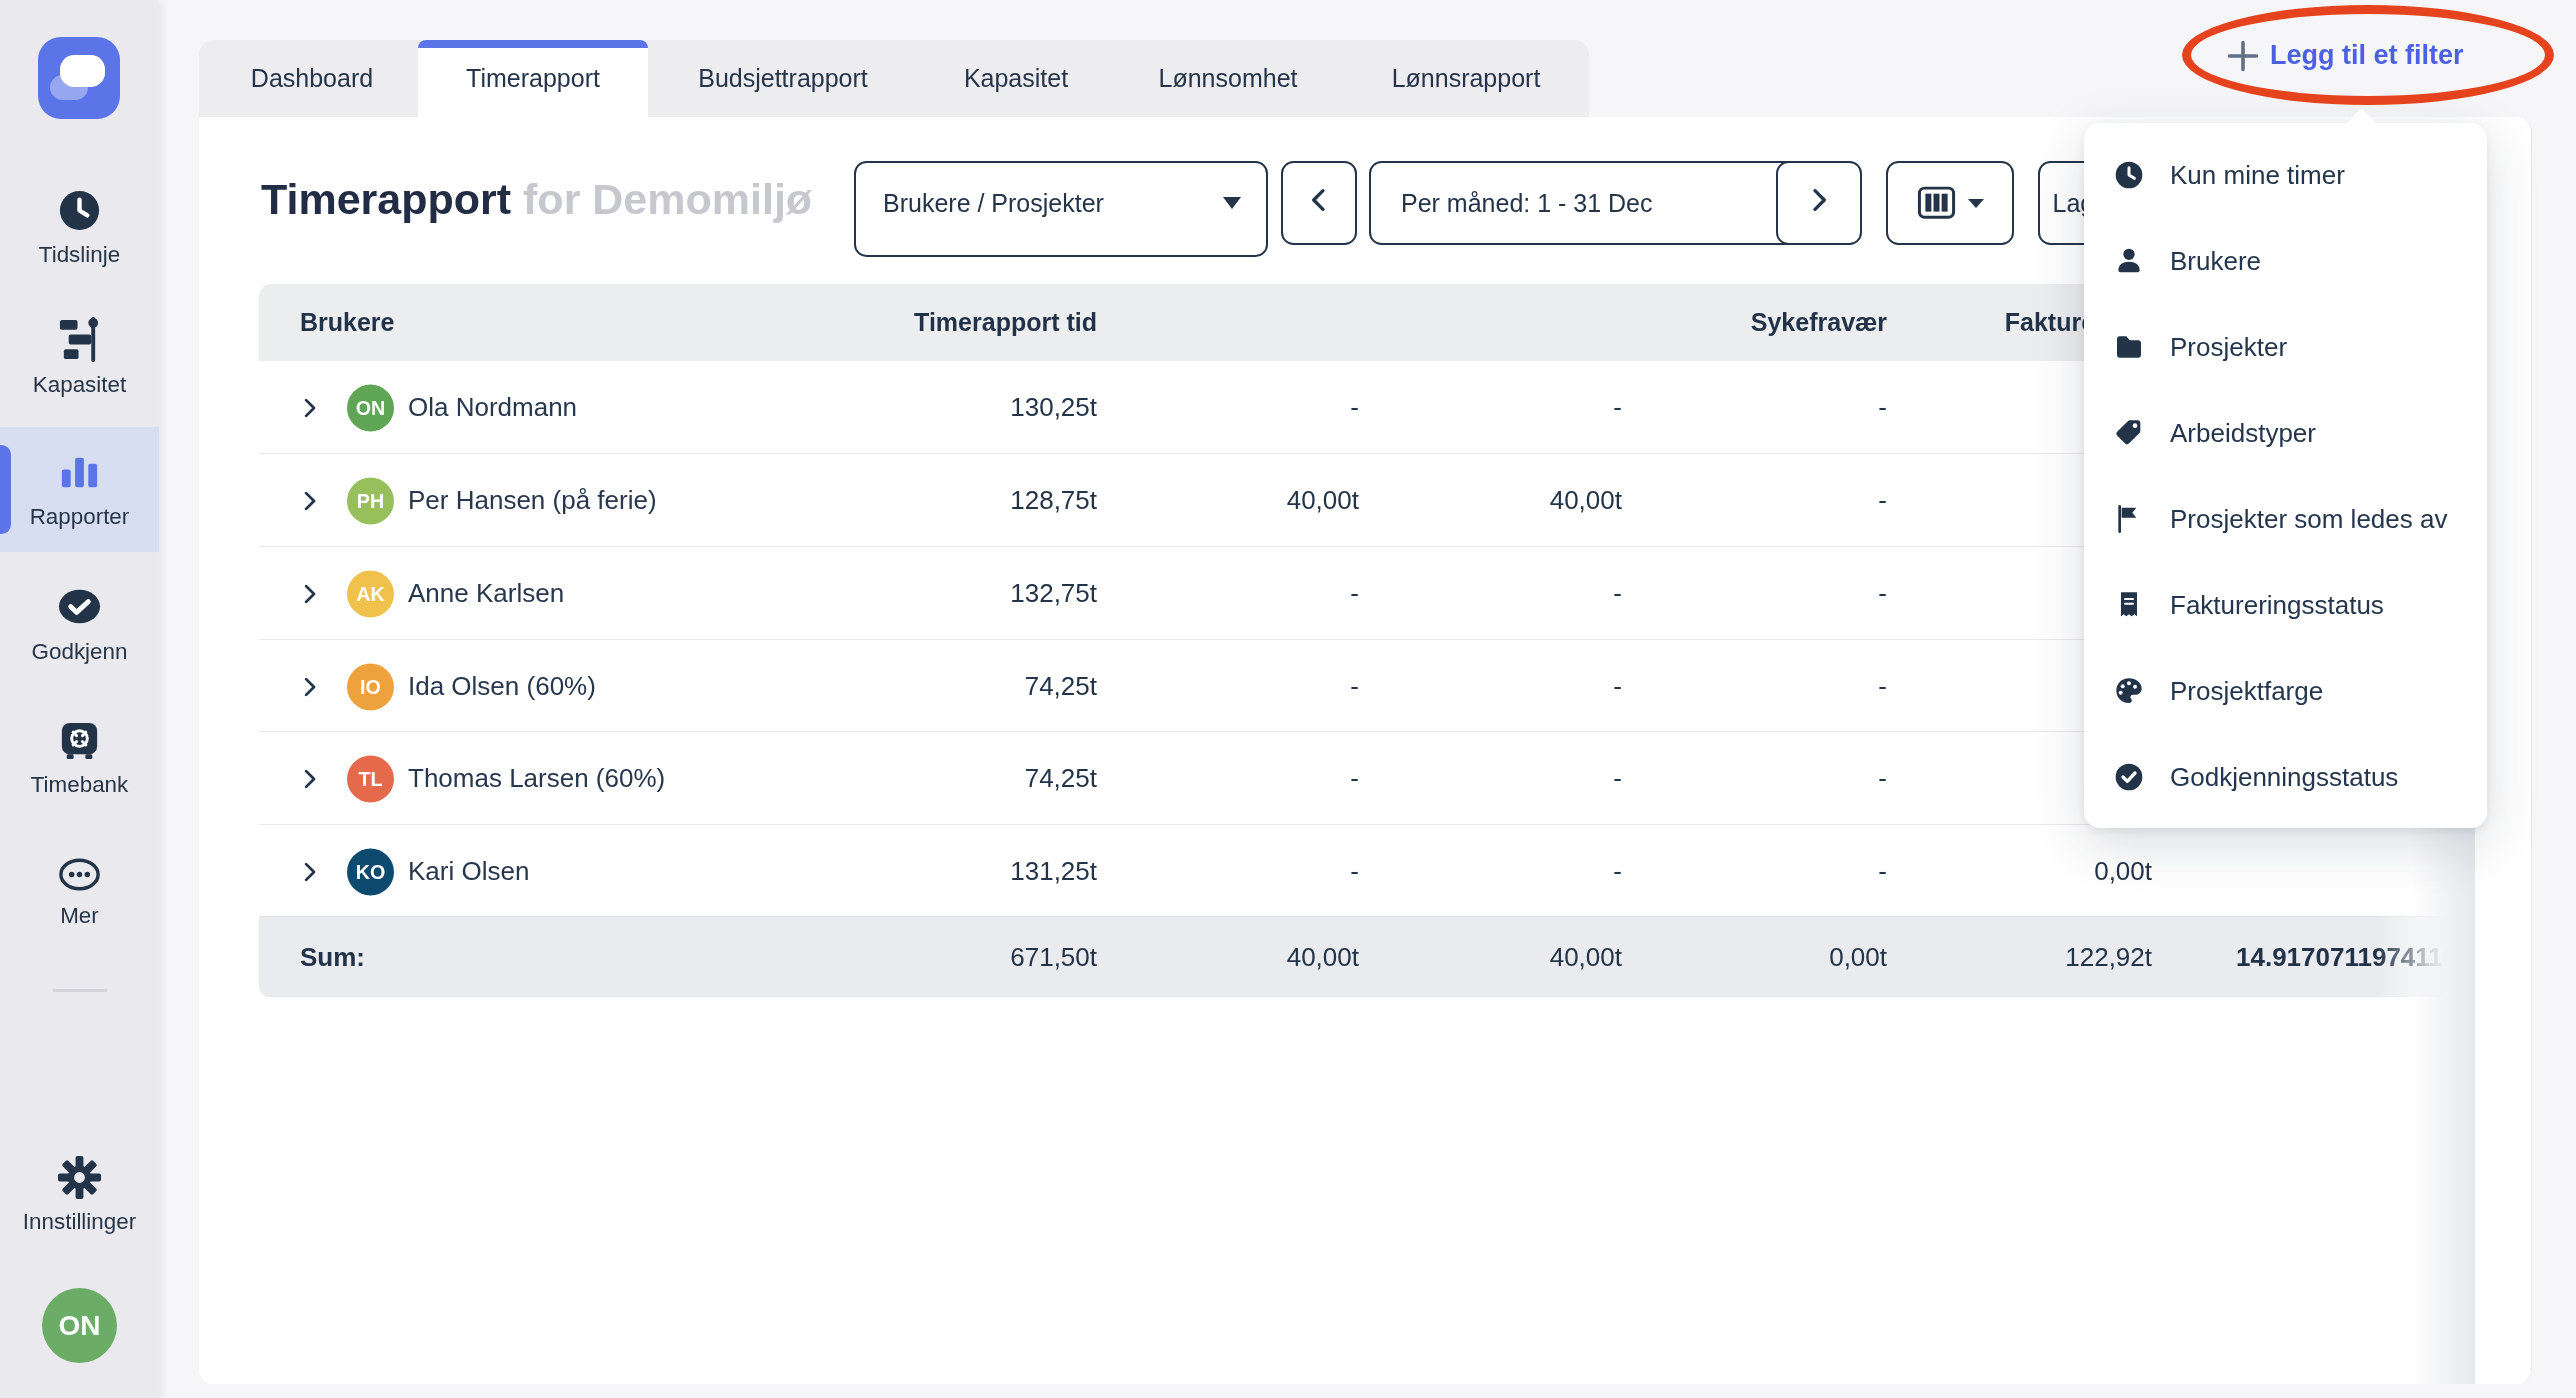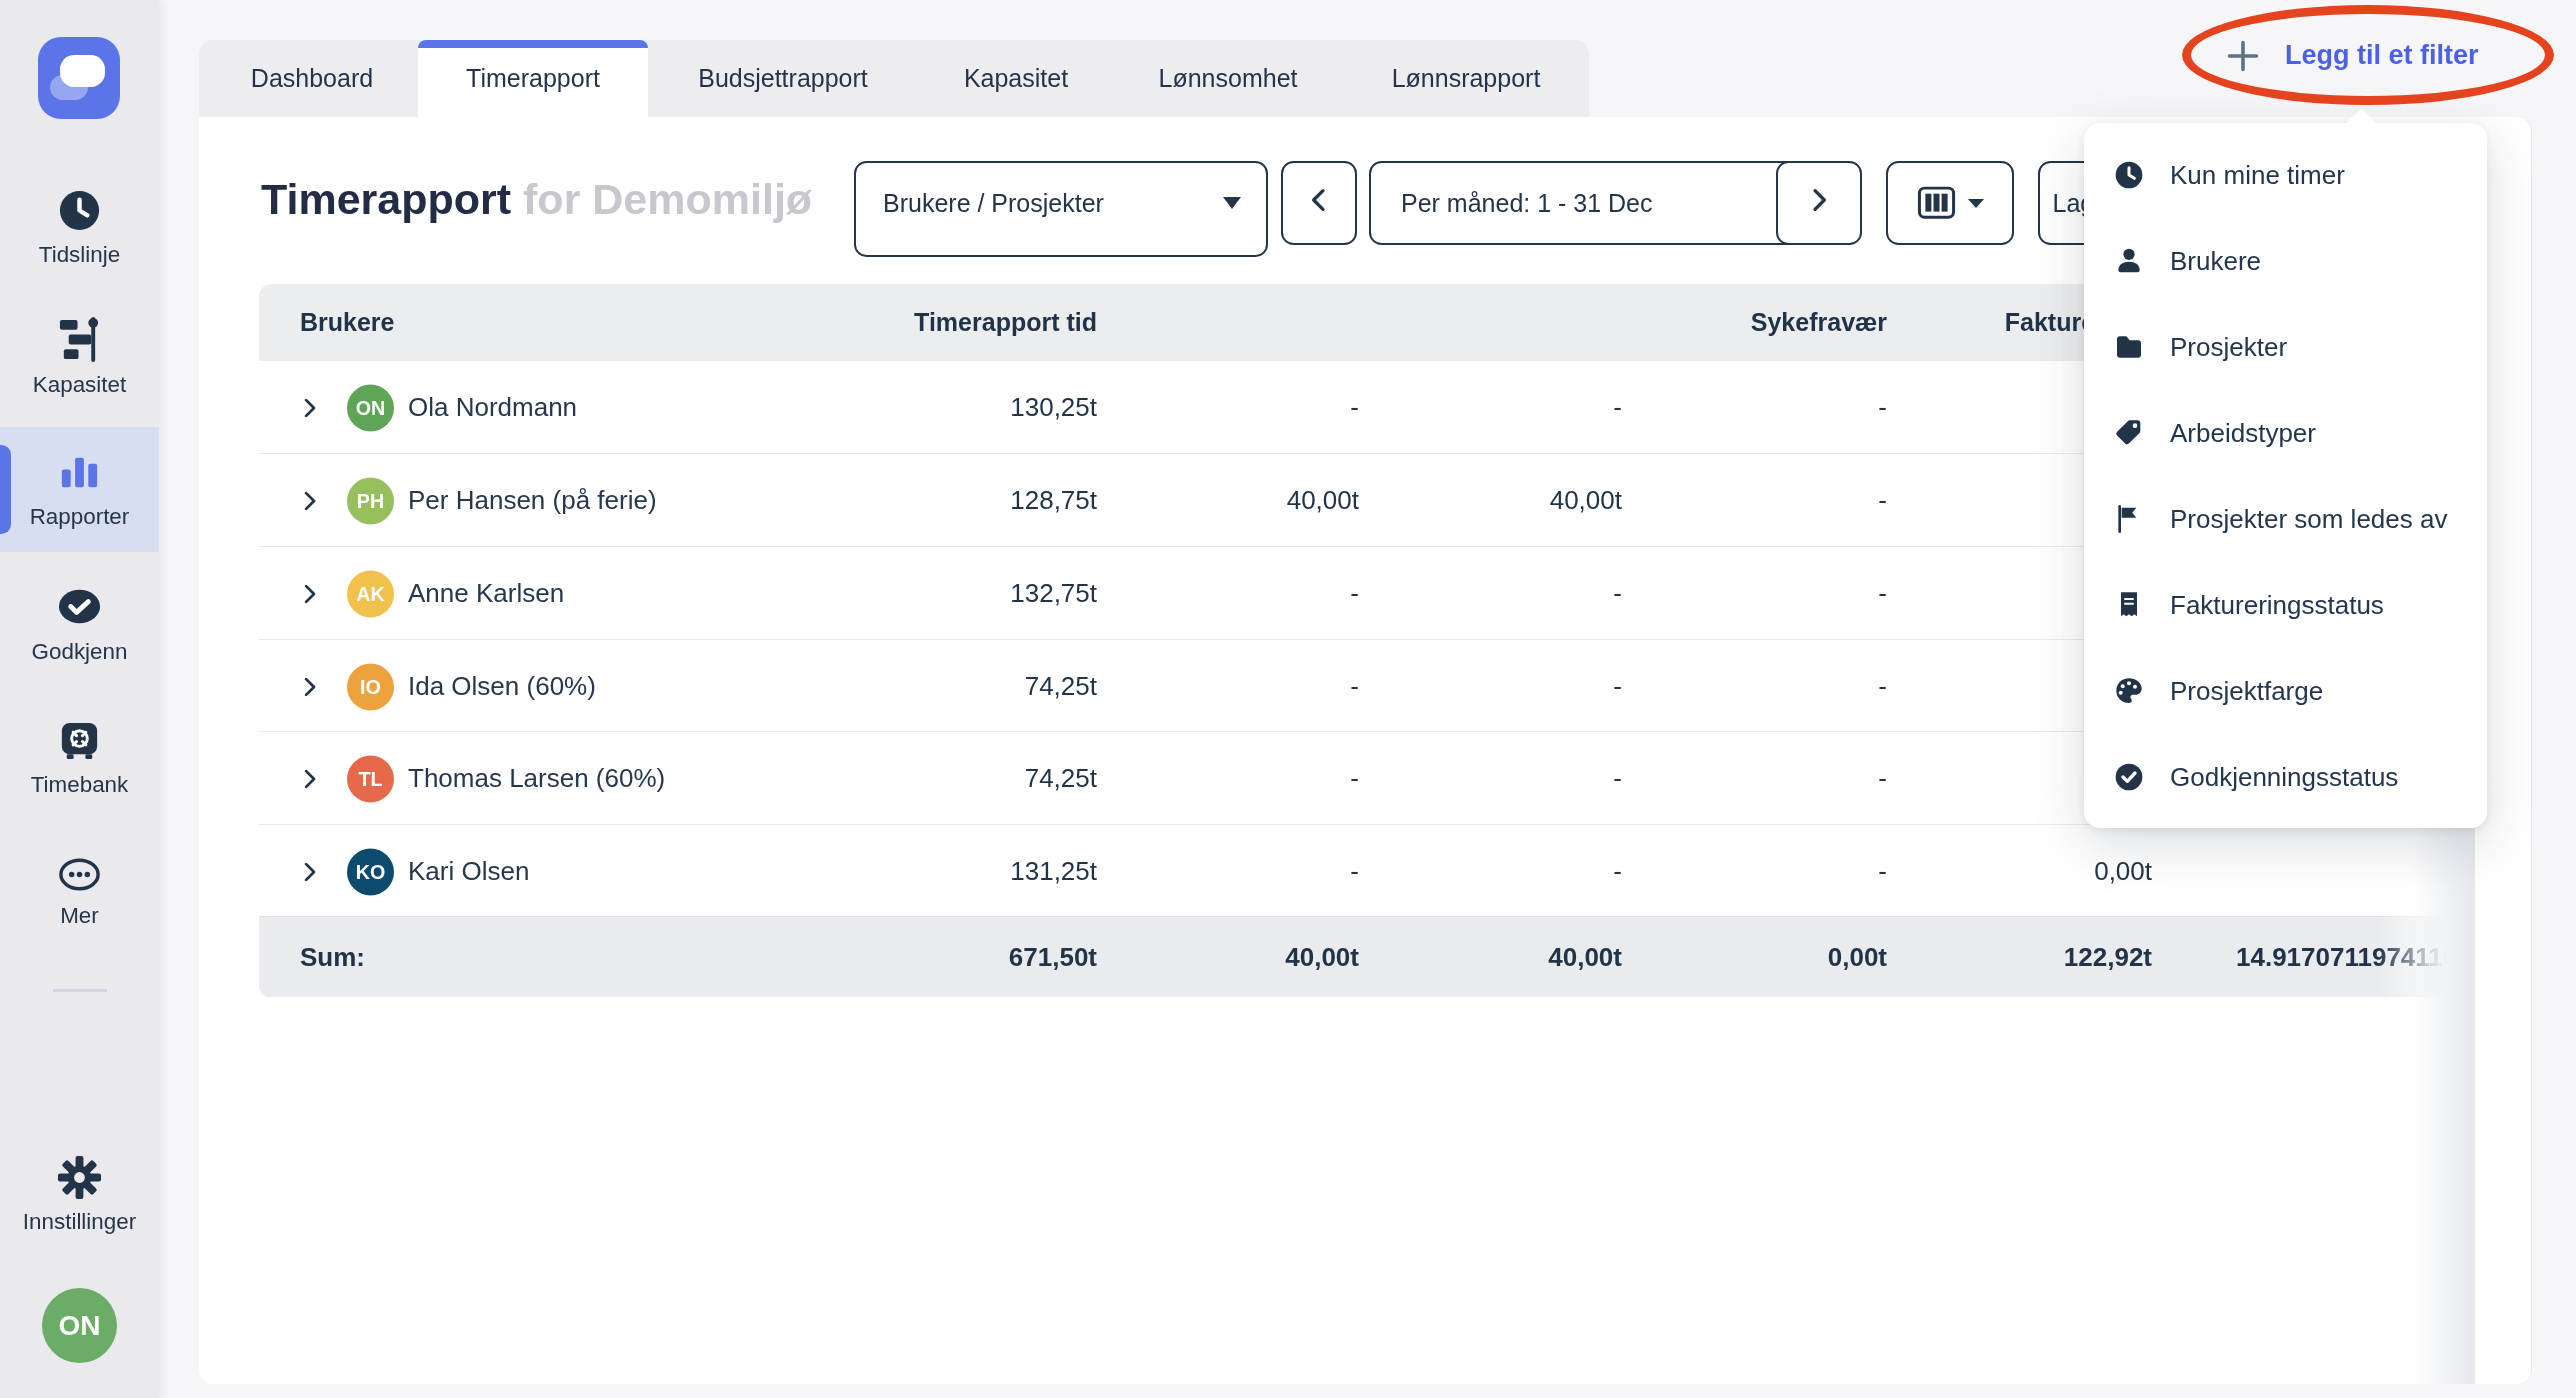--- a/index.html
+++ b/index.html
@@ -33,37 +33,37 @@
   #page-title{left:261px;top:175px;font-size:43px;font-weight:800;color:#222d45;white-space:nowrap;}
   #page-title .suffix{color:#c6c8cd;font-weight:700;}
   .btn{position:absolute;top:161px;height:80px;background:#fff;border:2.7px solid #243449;border-radius:12.5px;display:flex;align-items:center;justify-content:center;font-size:25px;font-weight:500;color:#243449;cursor:pointer;white-space:nowrap;}
   .caret{width:0;height:0;border-left:9.8px solid transparent;border-right:9.8px solid transparent;border-top:12.5px solid #243449;}
   #btn-group{left:854px;width:358px;justify-content:space-between;padding:0 25px 12px 27px;}
   #btn-prev{left:1281px;width:72px;}
   #btn-date{left:1369px;width:396px;justify-content:space-between;padding:0 27px 0 30px;}
   #btn-next{left:1776px;width:82px;}
   #btn-cols{left:1886px;width:124px;gap:10.7px;}
   #btn-save{left:2038px;width:190px;justify-content:flex-start;padding-left:12.5px;z-index:5;}
-  #add-filter{left:2224px;top:19.7px;height:72px;display:flex;align-items:center;gap:23px;cursor:pointer;z-index:25;}
+  #add-filter{left:2224px;top:19.7px;height:72px;display:flex;align-items:center;gap:8px;cursor:pointer;z-index:25;}
   #add-filter .lbl{font-size:27px;font-weight:700;color:#4b60e3;white-space:nowrap;}
   #annotation{left:2182px;top:5.4px;width:372px;height:100px;border:9px solid #e5431d;border-radius:50%;z-index:40;pointer-events:none;}
 
   
   #table{left:259px;top:284px;width:2216px;height:713px;overflow:hidden;z-index:10;}
   #thead{position:absolute;left:0;top:0;width:100%;height:77px;background:#ecedef;border-radius:12.5px 12.5px 0 0;}
   .hcell{position:absolute;top:0;height:77px;display:flex;align-items:center;font-size:25px;font-weight:700;color:#223349;cursor:pointer;}
   .hcell.right{justify-content:flex-end;}
   .trow{position:absolute;left:0;width:100%;border-top:1.8px solid #e9eaec;cursor:pointer;background:#fff;}
   .trow:first-of-type{border-top:none;}
   .cell{position:absolute;top:0;height:100%;display:flex;align-items:center;justify-content:flex-end;font-size:26px;font-weight:500;color:#233449;}
   .rowname{position:absolute;left:149px;top:0;height:100%;display:flex;align-items:center;font-size:26px;font-weight:500;color:#27374d;white-space:nowrap;}
   .rowchev{position:absolute;left:37px;top:50%;transform:translateY(-50%);display:flex;cursor:pointer;}
   .avatar{position:absolute;left:88px;top:50%;transform:translateY(-50%);width:47px;height:47px;border-radius:50%;display:flex;align-items:center;justify-content:center;color:#fff;font-size:19.7px;font-weight:700;}
   #tsum{position:absolute;left:0;top:632px;width:100%;height:81px;background:#e9ebee;border-radius:0 0 12.5px 12.5px;border-top:1.8px solid #dfe1e4;}
-  #tsum .cell{font-weight:700;}
+  #tsum .cell{font-weight:400;}
   #sum-label{position:absolute;left:41px;top:0;height:100%;display:flex;align-items:center;font-size:26px;font-weight:700;color:#223349;}
   #sum-extra{position:absolute;left:1977px;top:0;height:100%;display:flex;align-items:center;font-size:26px;font-weight:700;color:#223349;white-space:nowrap;}
   #table-fade{position:absolute;right:0;top:0;width:98px;height:100%;background:linear-gradient(to right,rgba(255,255,255,0),#ffffff 72%);z-index:15;pointer-events:none;}
 
   
   #back-strip{left:2475px;top:125px;width:56px;height:1259px;background:#ffffff;border-radius:0 14.3px 14.3px 0;z-index:20;}
   #back-strip .fade{position:absolute;left:-63px;top:0;width:63px;height:100%;background:linear-gradient(to left,rgba(225,228,233,.85),rgba(225,228,233,0));}
   #dropdown{left:2084px;top:123px;width:403px;height:705px;background:#ffffff;border-radius:16px;box-shadow:0 16px 54px rgba(25,35,55,.16),0 2.7px 9px rgba(25,35,55,.08);z-index:30;padding-top:9px;}
   #dropdown .nub{position:absolute;left:266px;top:-9.8px;width:23px;height:23px;background:#fff;transform:rotate(45deg);border-radius:3.6px;}
   .mitem{position:relative;height:86px;display:flex;align-items:center;padding-left:27px;gap:23px;cursor:pointer;}

